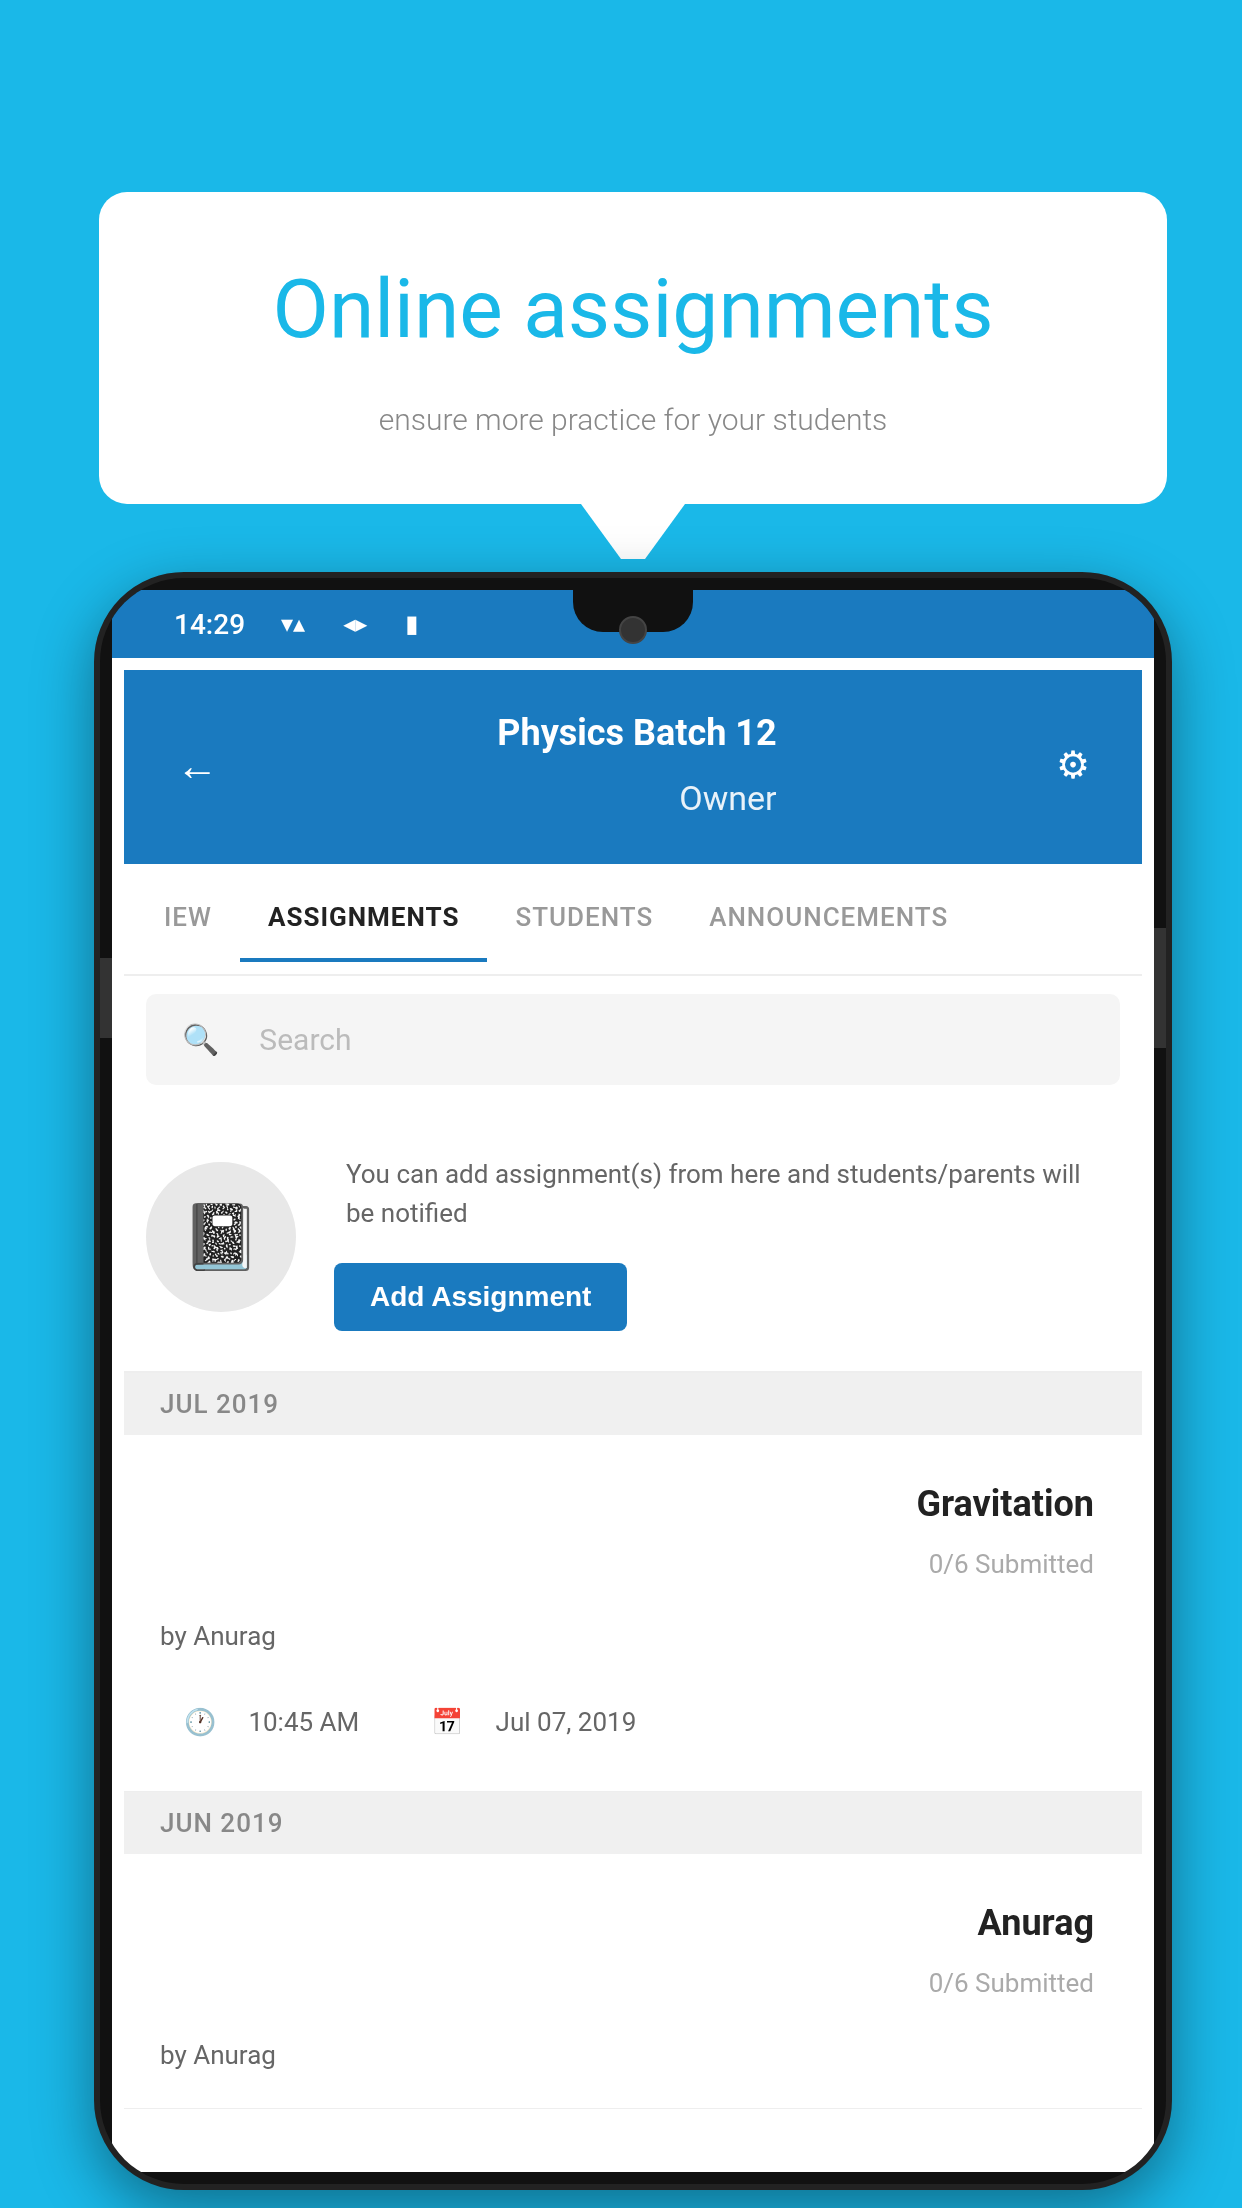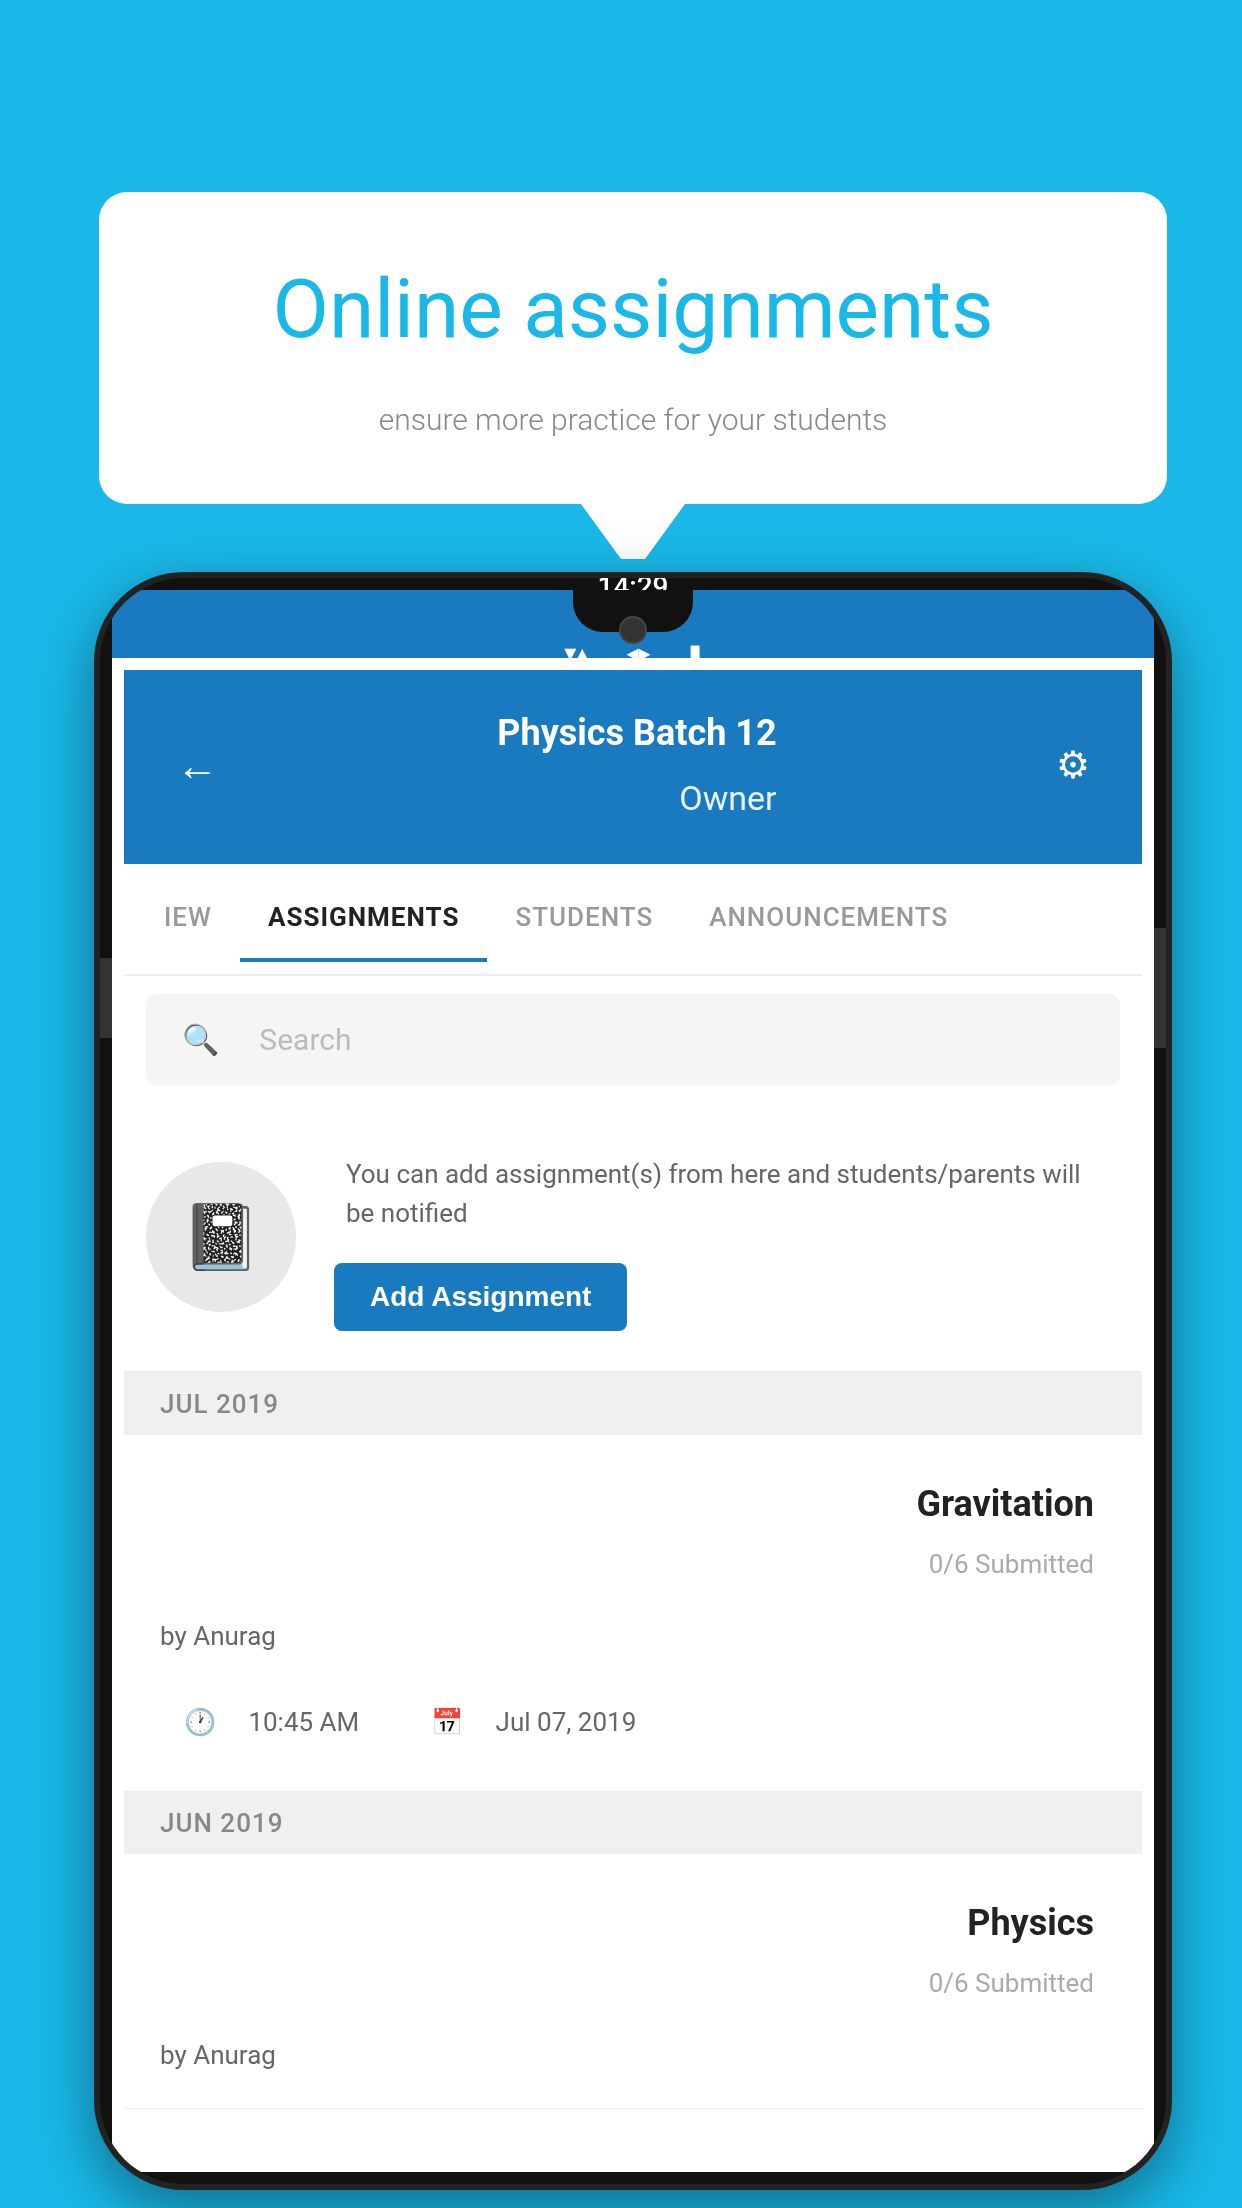--- a/index.html
+++ b/index.html
@@ -63,24 +63,23 @@
       border: 6px solid #222;
       box-shadow: 0 20px 60px rgba(0,0,0,0.4);
     }
 
     
     .phone-status-bar {
       background: #1a7abf;
       height: 68px;
       display: flex;
       align-items: center;
-      justify-content: center;
+      justify-content: flex-start;
       padding: 0 50px;
       position: relative;
-      flex-direction: column;
     }
     .status-time {
       color: white;
       font-size: 28px;
       font-weight: 500;
     }
     .status-icons {
       display: flex;
       align-items: center;
       gap: 14px;
@@ -390,20 +389,20 @@
         </div>
       </div>
     </div>
 
     <div class="section-header">
       <span>JUN 2019</span>
     </div>
 
     <div class="assignment-item">
       <div class="assignment-row1">
-        <span class="assignment-name">Physics</span>
+        <span class="assignment-name">Anurag</span>
         <span class="assignment-submitted">0/6 Submitted</span>
       </div>
       <div class="assignment-by">by Anurag</div>
     </div>
 
   </div>
 </div>
 
 </body></html>

